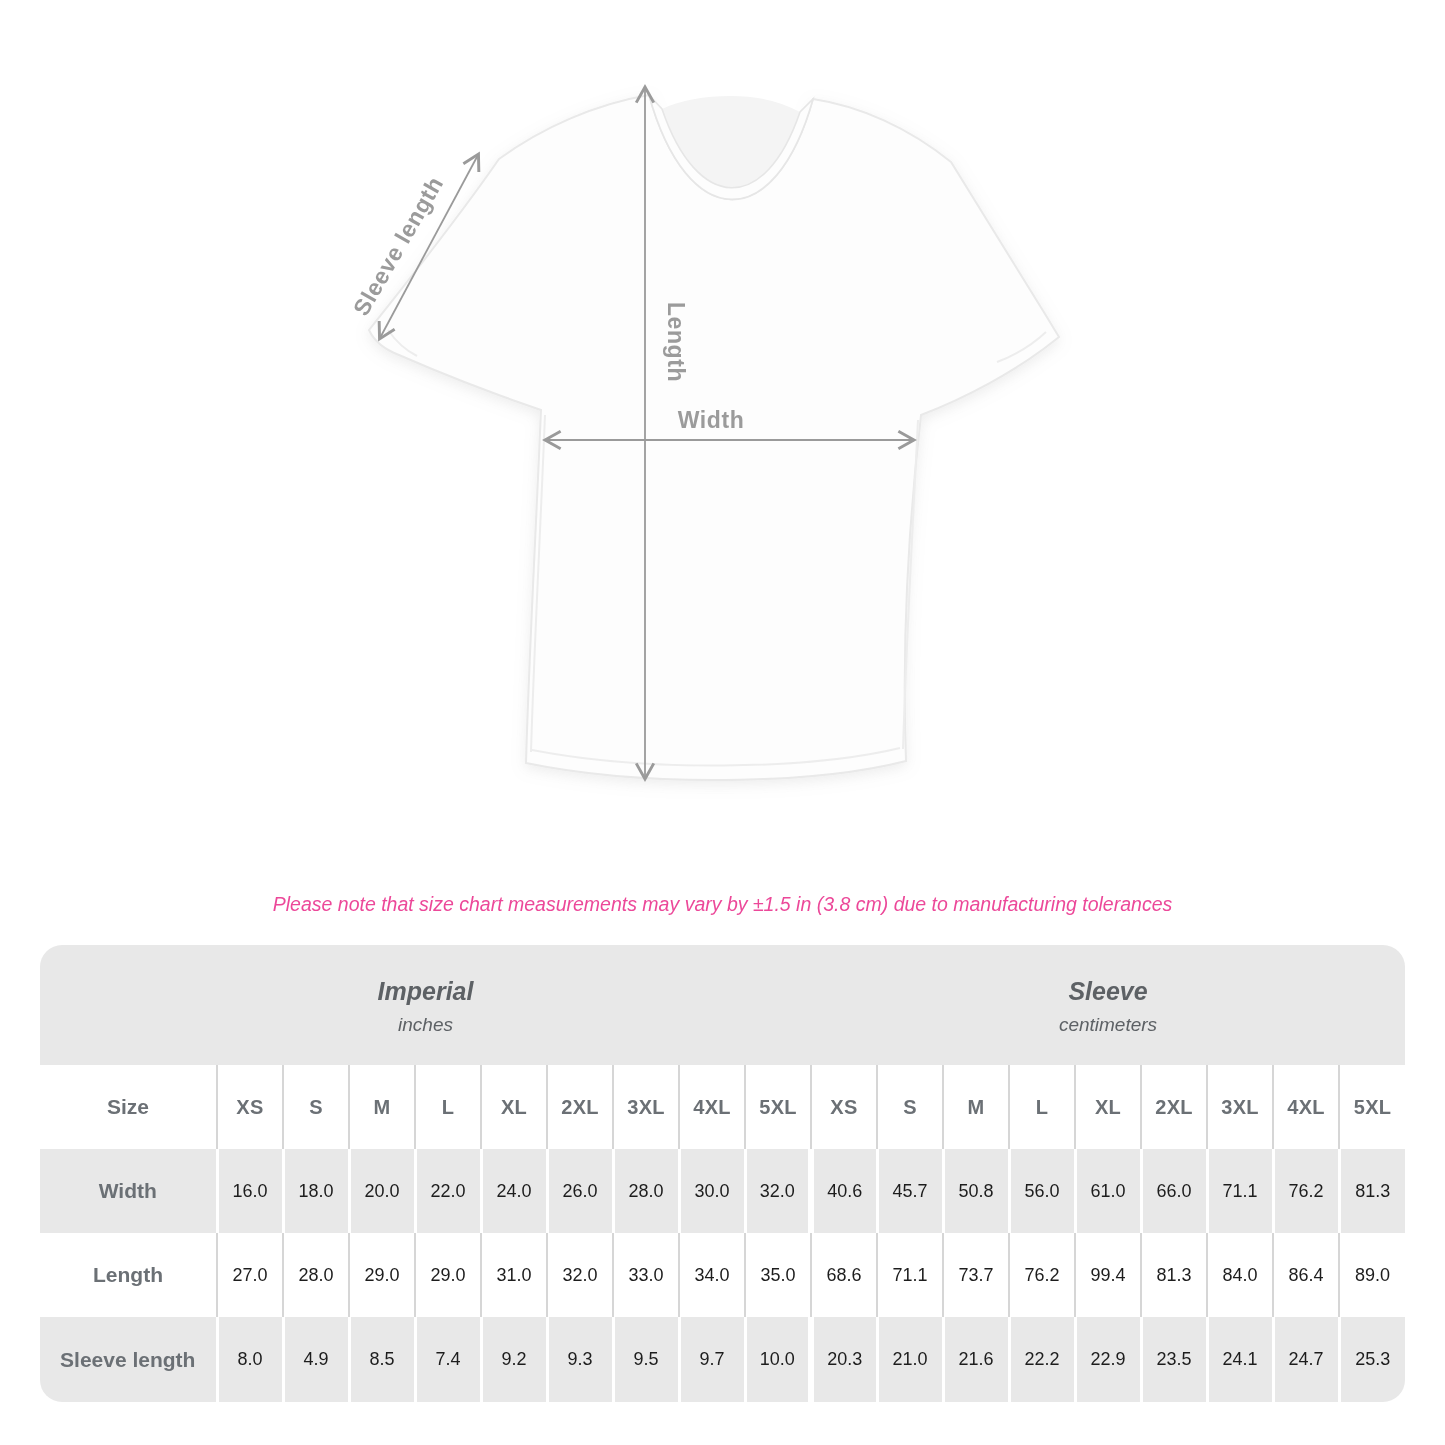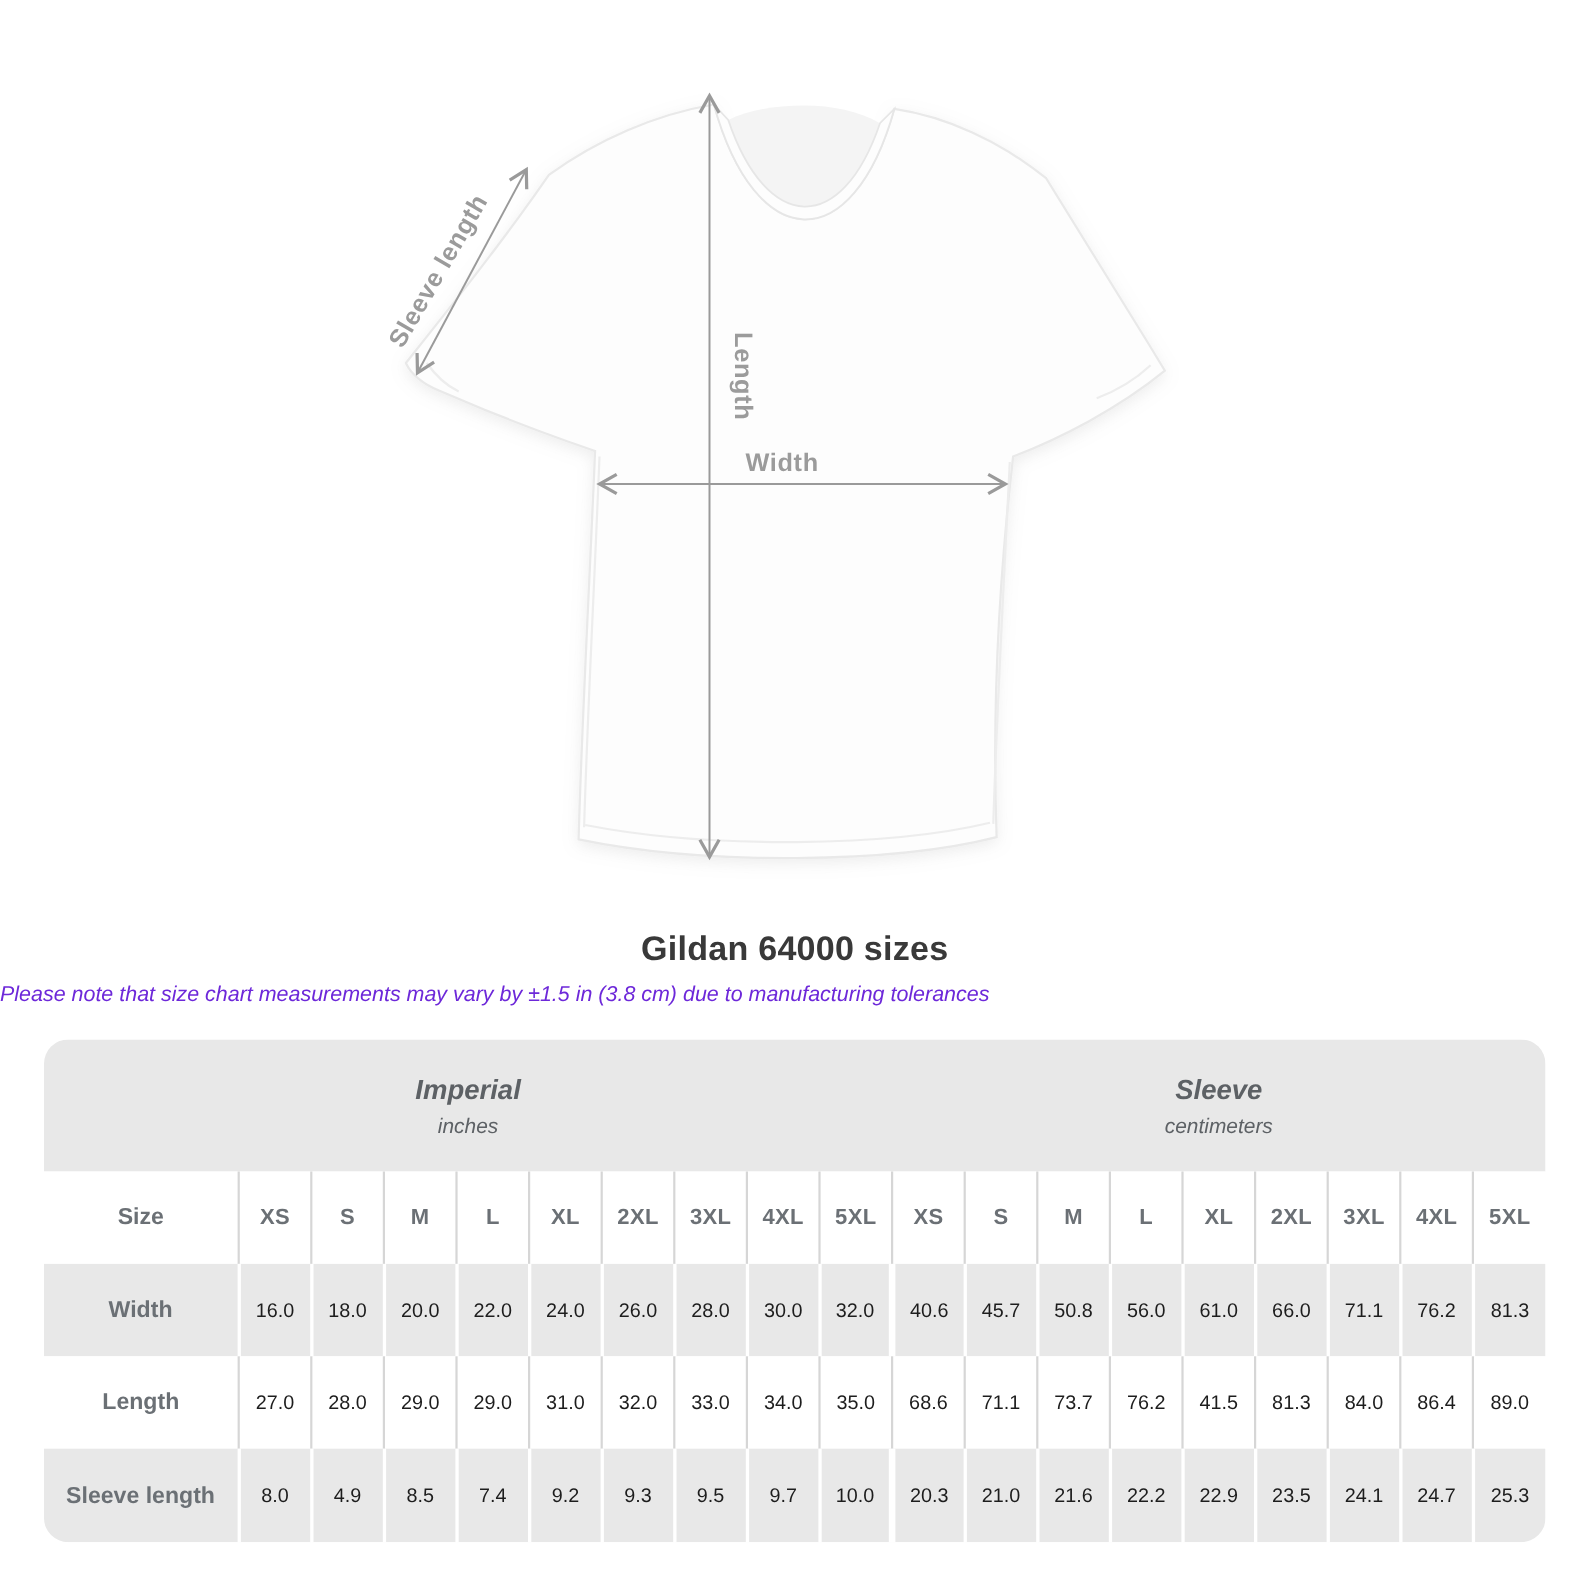--- a/index.html
+++ b/index.html
@@ -14,22 +14,22 @@
   .shirt-svg { position:absolute; left:280px; top:40px; width:840px; height:800px; }
   .dim-label { font-family:"Liberation Sans", sans-serif; font-weight:bold; font-size:23px;
                fill:#9b9b9b; letter-spacing:0.6px; }
 
   
   .chart-title {
     position:absolute; top:845px; left:0; width:100%; text-align:center;
     font-size:31px; font-weight:bold; color:#393939; letter-spacing:0.2px;
   }
   .chart-subtitle {
-    position:absolute; top:893px; left:0; width:100%; 
-    font-size:19.5px; font-style:italic; color:#6d28d9;
+    position:absolute; top:893px; left:0; width:100%; text-align:center;
+    font-size:19.5px; font-style:italic; color:#ec4899;
   }
 
   
   .table-wrap {
     position:absolute; left:40px; top:945px; width:1365px;
     border-radius:22px; overflow:hidden; background:#ffffff;
   }
   .unit-band { display:flex; height:120px; background:#e8e8e8; }
   .unit-group { display:flex; flex-direction:column; align-items:center; justify-content:center;
                 color:#5d6165; padding-top:2px; }
@@ -99,21 +99,20 @@
       <line x1="645" y1="88" x2="645" y2="778" marker-start="url(#arr)" marker-end="url(#arr)"></line>
       <line x1="546" y1="440" x2="913" y2="440" marker-start="url(#arr)" marker-end="url(#arr)"></line>
       <line x1="380" y1="338" x2="478" y2="155" marker-start="url(#arr)" marker-end="url(#arr)"></line>
     </g>
 
     <text class="dim-label" x="668" y="342" text-anchor="middle" transform="rotate(90 668 342)">Length</text>
     <text class="dim-label" x="711" y="428" text-anchor="middle">Width</text>
     <text class="dim-label" x="405" y="250" text-anchor="middle" transform="rotate(-60 405 250)">Sleeve length</text>
   </svg>
 
-  <div class="chart-title">Gildan 64000 sizes</div>
   <div class="chart-subtitle">Please note that size chart measurements may vary by ±1.5 in (3.8 cm) due to manufacturing tolerances</div>
 
   <div class="table-wrap">
 
     <div class="unit-band">
       <div class="unit-group g-imperial">
         <div class="u-label">Imperial</div>
         <div class="u-sub">inches</div>
       </div>
       <div class="unit-group g-metric">
@@ -181,21 +180,21 @@
         <td class="val">29.0</td>
         <td class="val">31.0</td>
         <td class="val">32.0</td>
         <td class="val">33.0</td>
         <td class="val">34.0</td>
         <td class="val">35.0</td>
         <td class="val mstart">68.6</td>
         <td class="val">71.1</td>
         <td class="val">73.7</td>
         <td class="val">76.2</td>
-        <td class="val">41.5</td>
+        <td class="val">99.4</td>
         <td class="val">81.3</td>
         <td class="val">84.0</td>
         <td class="val">86.4</td>
         <td class="val">89.0</td>
       </tr>
 
       <tr class="row-shade row-last">
         <td class="rlabel">Sleeve length</td>
         <td class="val">8.0</td>
         <td class="val">4.9</td>

